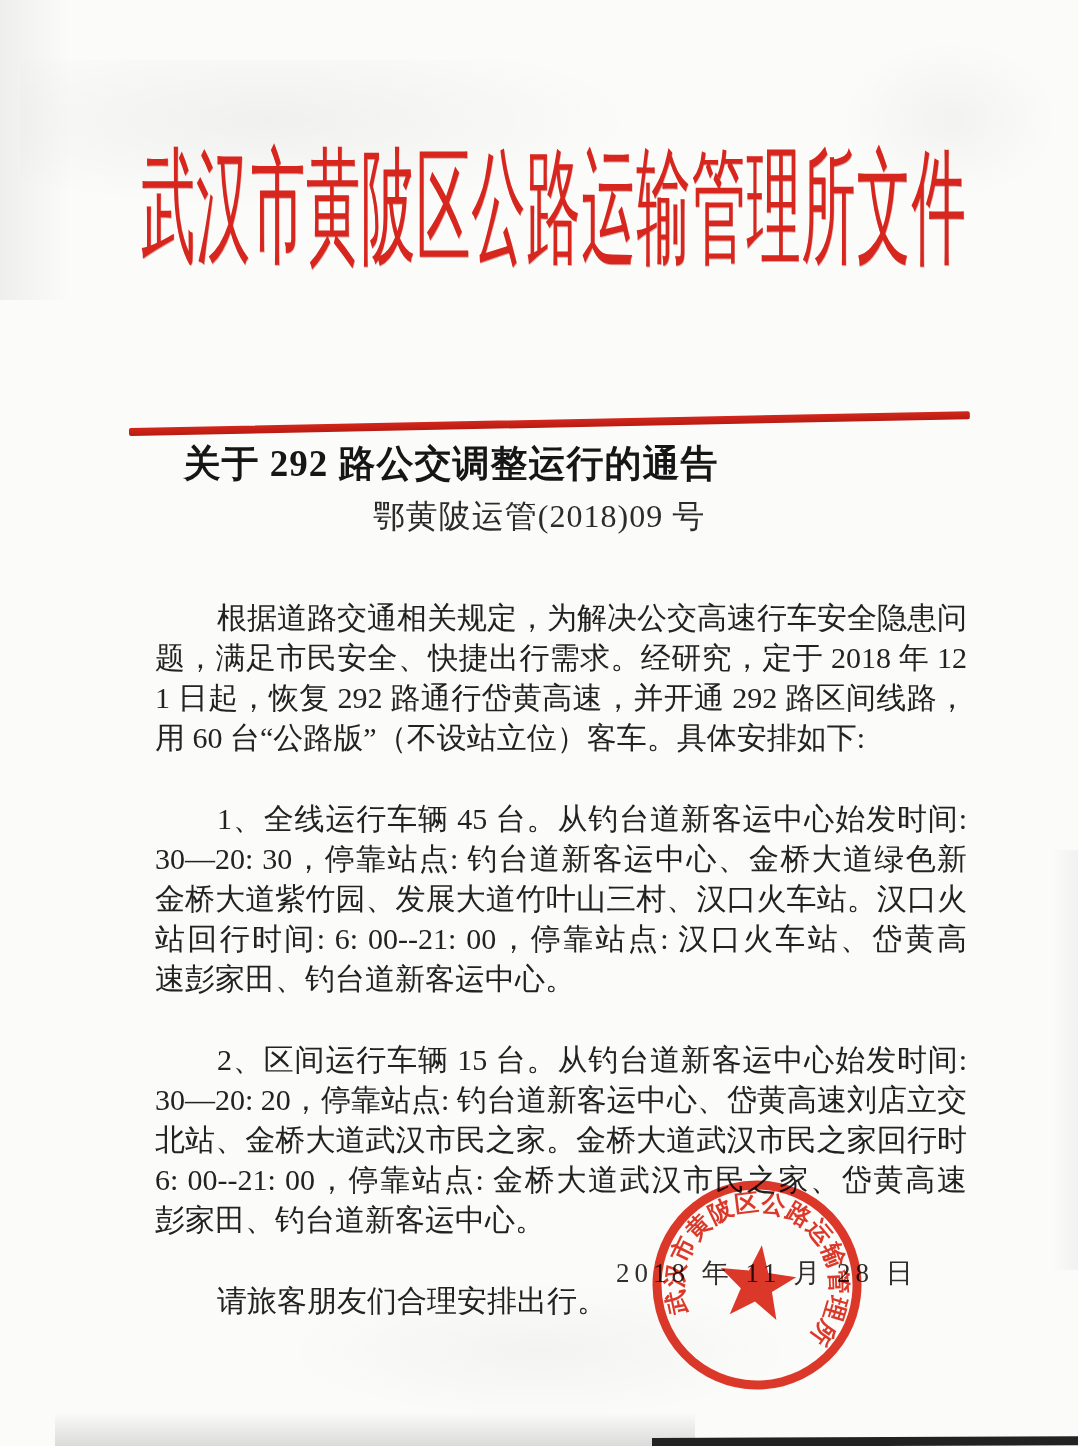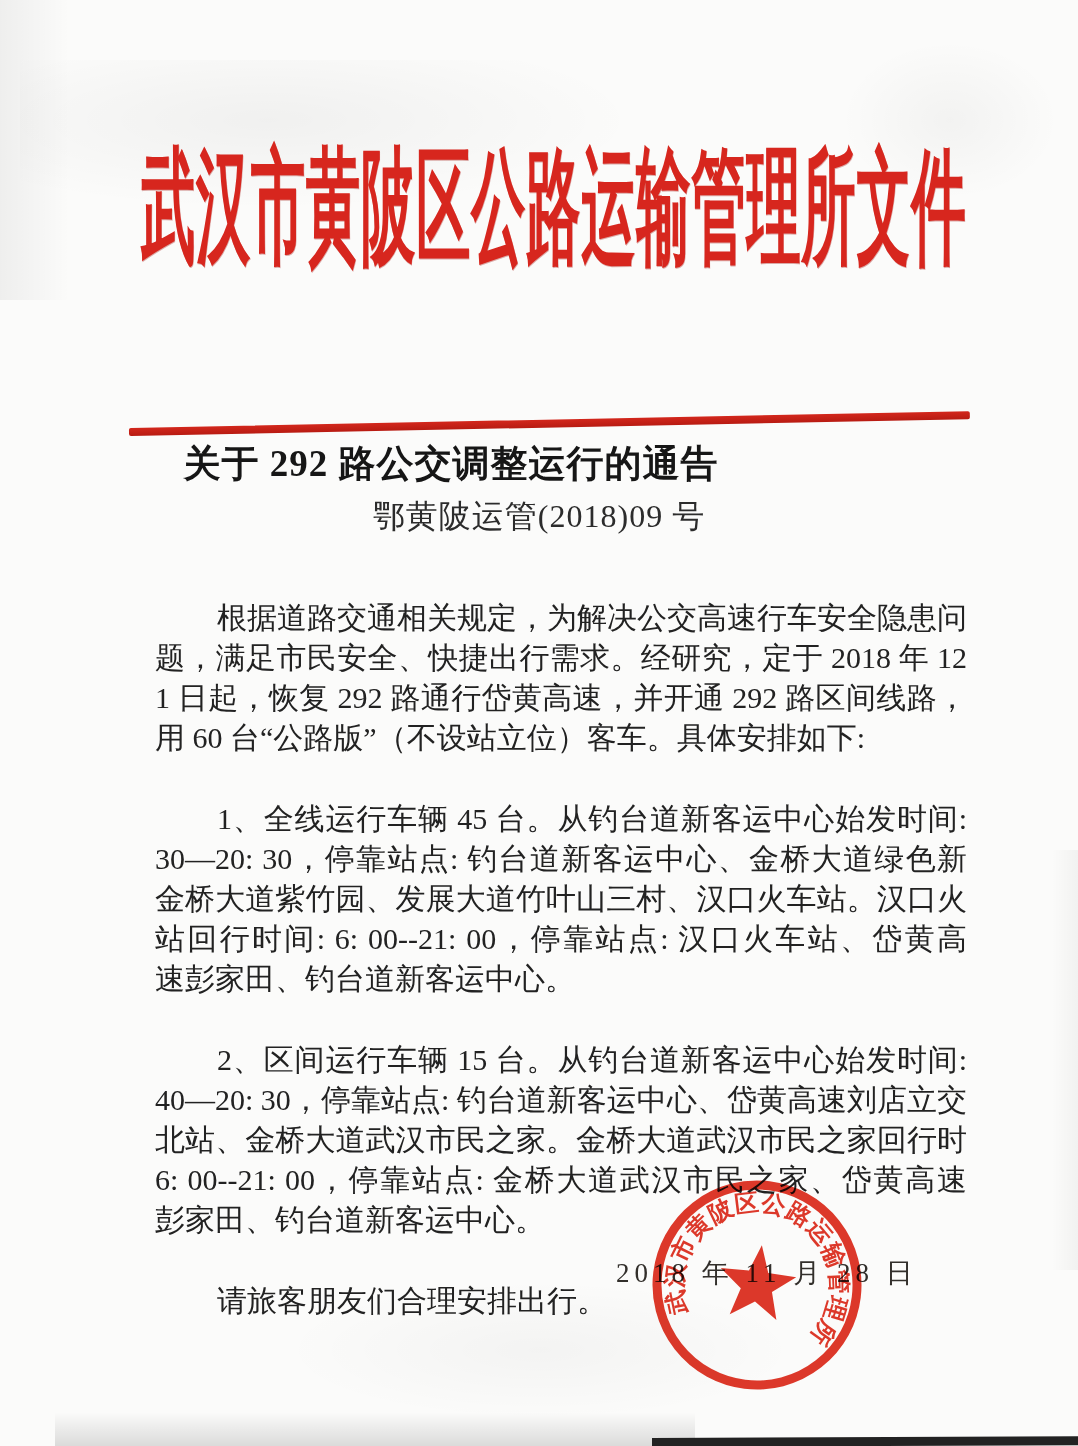--- a/index.html
+++ b/index.html
@@ -22,21 +22,21 @@
   .blob5{left:280px;top:1280px;width:520px;height:140px;
     background:radial-gradient(ellipse at center,rgba(0,0,0,.03),rgba(0,0,0,0) 70%);}
   .bottom-gray{left:55px;top:1412px;width:640px;height:34px;
     background:linear-gradient(to bottom,rgba(0,0,0,0),rgba(0,0,0,.13));}
   .bottom-black{left:652px;top:1438px;width:428px;height:9px;background:#222;
     transform:rotate(-.25deg);transform-origin:left center;}
 
   
   .agency{
     position:absolute;left:141px;top:142px;width:830px;height:136px;
-    color:#d7261e;font-weight:bold;white-space:nowrap;
+    color:#d7261e;font-weight:normal;white-space:nowrap;
   }
   .agency .stretch{
     display:inline-block;font-size:126px;line-height:132px;letter-spacing:2px;
     transform:scaleX(.43);transform-origin:0 0;
     text-shadow:1px 1px 0 rgba(160,20,15,.35);
   }
 
   
   .divider{
     position:absolute;left:129px;top:428px;width:841px;height:8px;
@@ -97,21 +97,21 @@
   <div class="line indent fill">根据道路交通相关规定，为解决公交高速行车安全隐患问</div>
   <div class="line fill">题，满足市民安全、快捷出行需求。经研究，定于 2018 年 12 月</div>
   <div class="line fill">1 日起，恢复 292 路通行岱黄高速，并开通 292 路区间线路，使</div>
   <div class="line">用 60 台“公路版”（不设站立位）客车。具体安排如下:</div>
   <div class="line indent fill">1、全线运行车辆 45 台。从钓台道新客运中心始发时间: 5:</div>
   <div class="line fill">30—20: 30，停靠站点: 钓台道新客运中心、金桥大道绿色新都、</div>
   <div class="line fill">金桥大道紫竹园、发展大道竹叶山三村、汉口火车站。汉口火车</div>
   <div class="line fill">站回行时间: 6: 00--21: 00，停靠站点: 汉口火车站、岱黄高</div>
   <div class="line">速彭家田、钓台道新客运中心。</div>
   <div class="line indent fill">2、区间运行车辆 15 台。从钓台道新客运中心始发时间: 5:</div>
-  <div class="line fill">40—20: 30，停靠站点: 钓台道新客运中心、岱黄高速刘店立交</div>
+  <div class="line fill">30—20: 20，停靠站点: 钓台道新客运中心、岱黄高速刘店立交</div>
   <div class="line fill">北站、金桥大道武汉市民之家。金桥大道武汉市民之家回行时间:</div>
   <div class="line fill">6: 00--21: 00，停靠站点: 金桥大道武汉市民之家、岱黄高速</div>
   <div class="line">彭家田、钓台道新客运中心。</div>
   <div class="line indent">请旅客朋友们合理安排出行。</div>
 </div>
 
 <div class="date">2018 年 11 月 28 日</div>
 
 <svg class="seal" viewBox="0 0 222 226" xmlns="http://www.w3.org/2000/svg">
   <g transform="rotate(7 111 113)">

